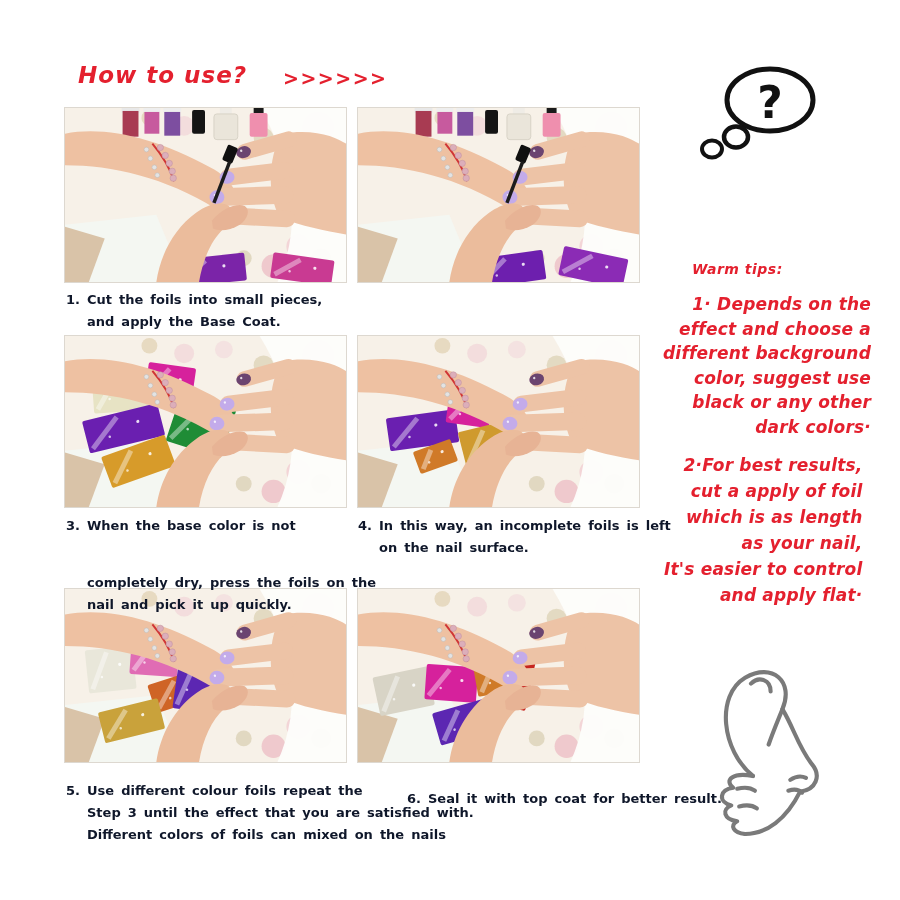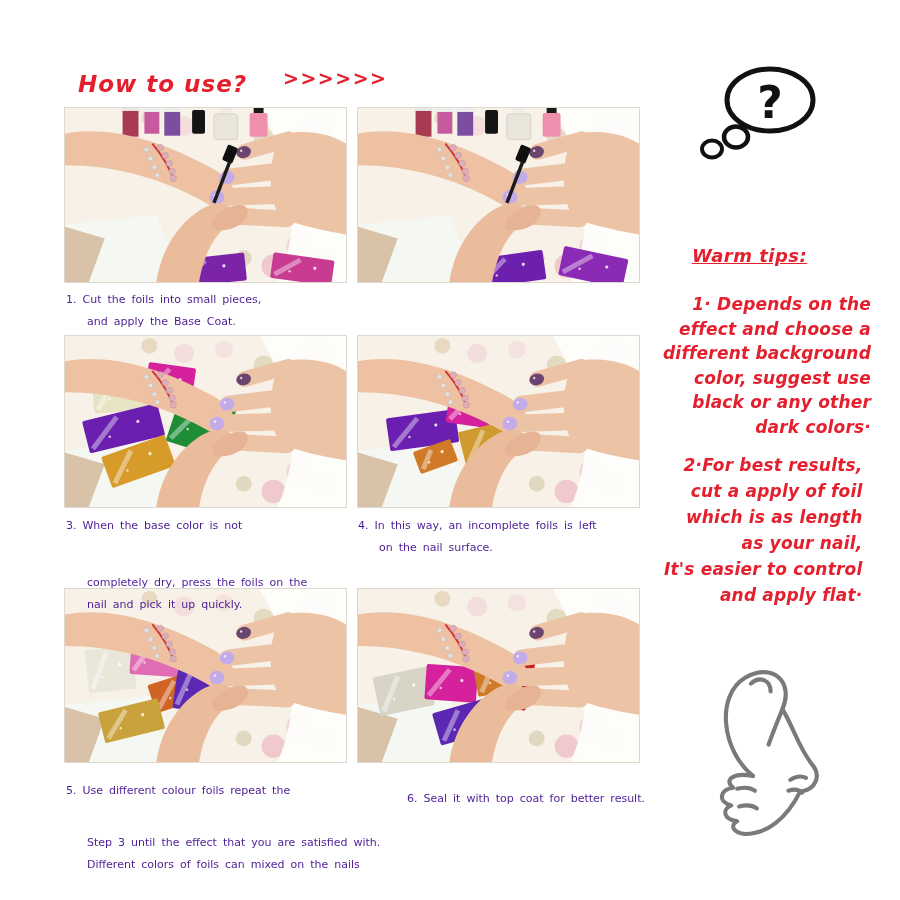--- a/index.html
+++ b/index.html
@@ -1,25 +1,25 @@
 <!DOCTYPE html>
 <html style="--red: #e4202e;"><head>
 <meta charset="utf-8">
 <style>
   html,body{margin:0;padding:0;background:#fff;}
   #sheet{position:relative;width:900px;height:900px;background:#ffffff;overflow:hidden;
          font-family:"DejaVu Sans",sans-serif;}
   .hw{font-family:"DejaVu Sans",sans-serif;font-style:italic;font-weight:bold;color:var(--red,#e4202e);}
-  #page-title{position:absolute;left:78px;top:62px;font-size:23px;letter-spacing:1px;white-space:nowrap;margin-top:9px;}
+  #page-title{position:absolute;left:78px;top:62px;font-size:23px;letter-spacing:1px;white-space:nowrap;}
   #title-arrows{position:absolute;left:283px;top:67px;font-size:19px;letter-spacing:1.5px;white-space:nowrap;}
   .photo{position:absolute;border:1px solid rgba(0,0,0,.10);box-sizing:border-box;background:#f7f1e8;}
   .photo svg{display:block;width:100%;height:100%;}
-  .caption{position:absolute;font-size:11px;line-height:22px;color:#4c1d95;word-spacing:2.5px;white-space:nowrap;}
+  .caption{position:absolute;font-size:13px;line-height:22px;color:#0f172a;word-spacing:2.5px;white-space:nowrap;font-weight:bold;}
   .caption .cl{display:block;}
-  .tips-heading{position:absolute;left:692px;top:245px;font-size:18px;letter-spacing:.5px;white-space:nowrap;text-decoration:underline;}
+  .tips-heading{position:absolute;left:692px;top:261px;font-size:14px;letter-spacing:.5px;white-space:nowrap;}
   .tip{position:absolute;font-size:17px;line-height:24.5px;letter-spacing:.2px;white-space:nowrap;text-align:right;}
   #tip-1{line-height:26px;}
   .tip .cl{display:block;}
   #thought-bubble{position:absolute;left:688px;top:56px;width:150px;height:115px;}
   #thumbs{position:absolute;left:692px;top:660px;width:172px;height:172px;}
 </style>
 </head>
 <body>
 
 <div id="sheet">
@@ -555,21 +555,21 @@
       <span class="cl">3. When the base color is not</span>
       <span class="cl" style="padding-left: 21px; margin-top: 35px;">completely dry, press the foils on the</span>
       <span class="cl" style="padding-left: 21px;">nail and pick it up quickly.</span>
     </div>
   <div class="caption" style="left:358px;top:515px">
       <span class="cl">4. In this way, an incomplete foils is left</span>
       <span class="cl" style="padding-left: 21px;">on the nail surface.</span>
     </div>
   <div class="caption" style="left:66px;top:780px">
       <span class="cl">5. Use different colour foils repeat the</span>
-      <span class="cl" style="padding-left: 21px; margin-top: 30px;">Step 3 until the effect that you are satisfied with.</span>
+      <span class="cl" style="padding-left: 21px;">Step 3 until the effect that you are satisfied with.</span>
       <span class="cl" style="padding-left: 21px;">Different colors of foils can mixed on the nails</span>
     </div>
   <div class="caption" style="left:407px;top:788px">
       <span class="cl">6. Seal it with top coat for better result.</span>
     </div>
 
   <div class="tips-heading hw">Warm tips:</div>
   <div class="tip hw" id="tip-0" style="left:641px;top:292px">
       <span class="cl">1· Depends on the</span>
       <span class="cl" style="padding-left: 22px; font-style: italic;">effect and choose a</span>

